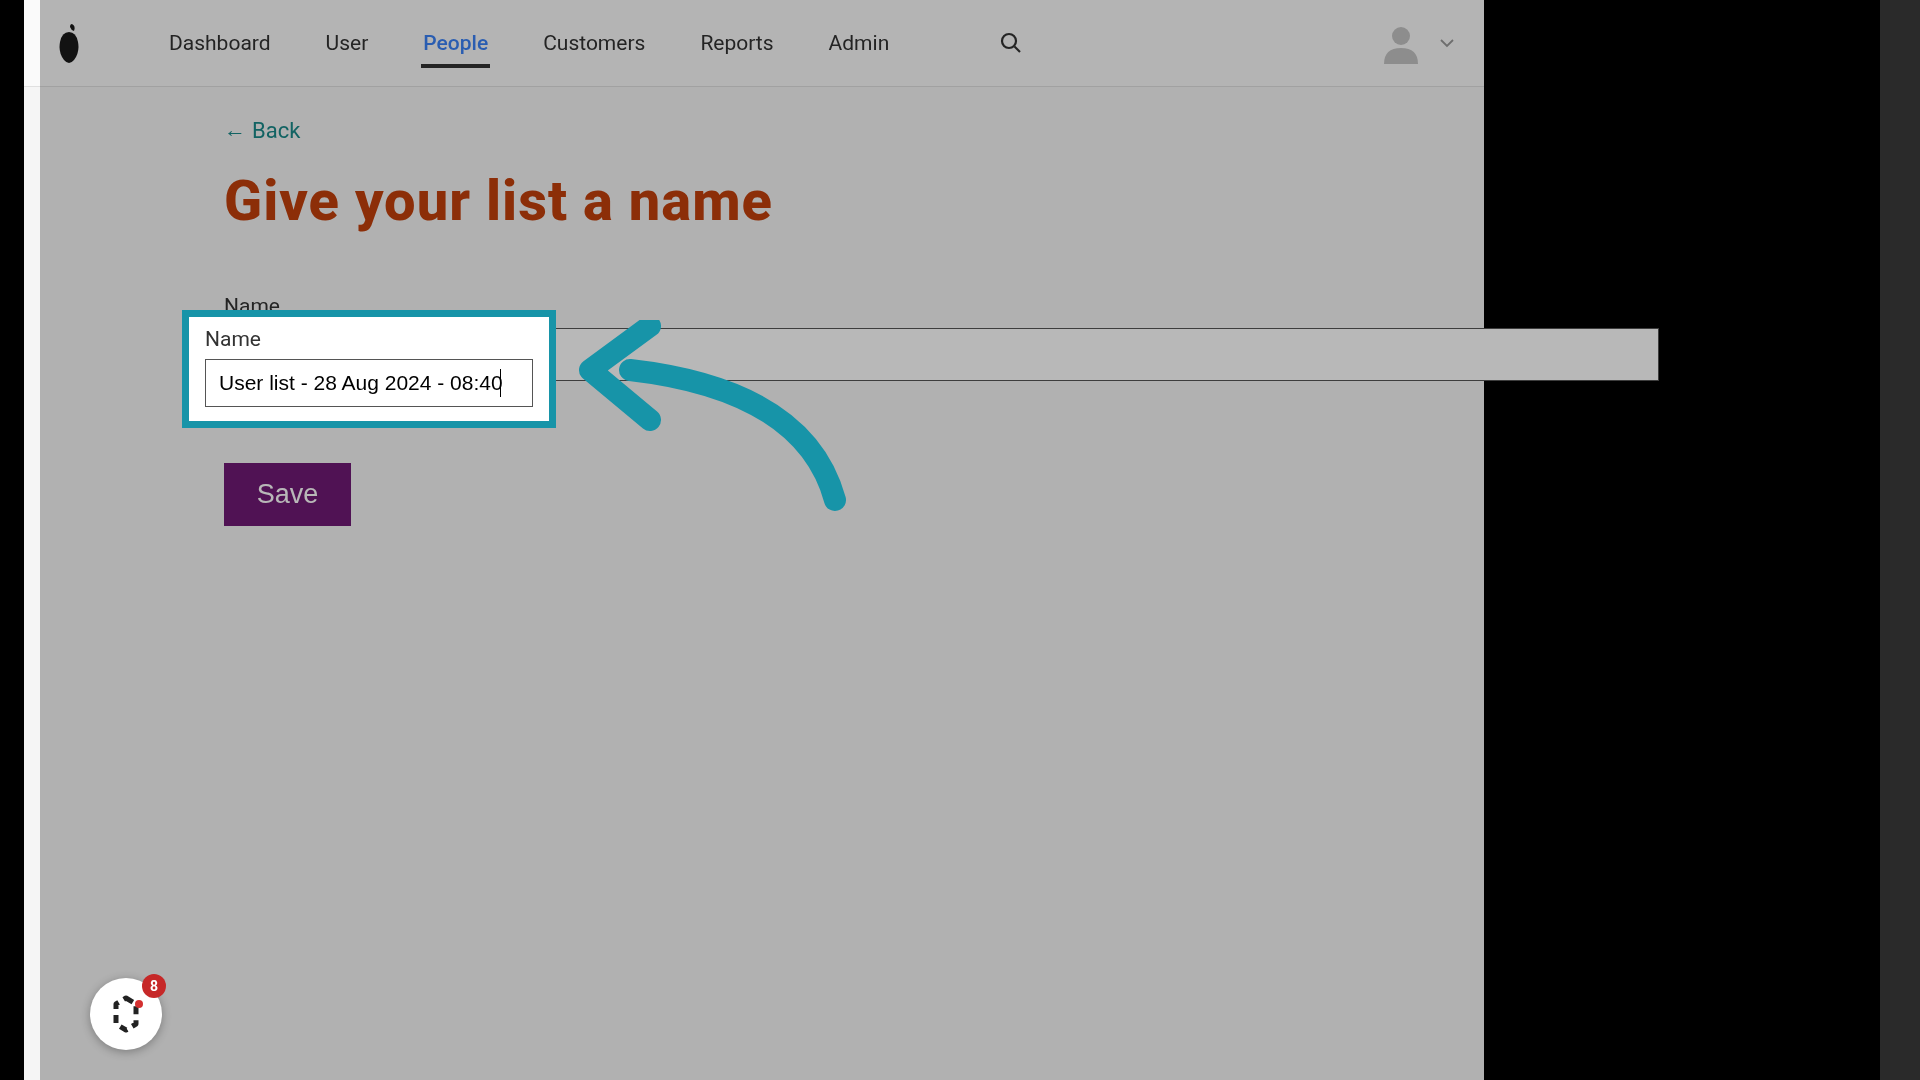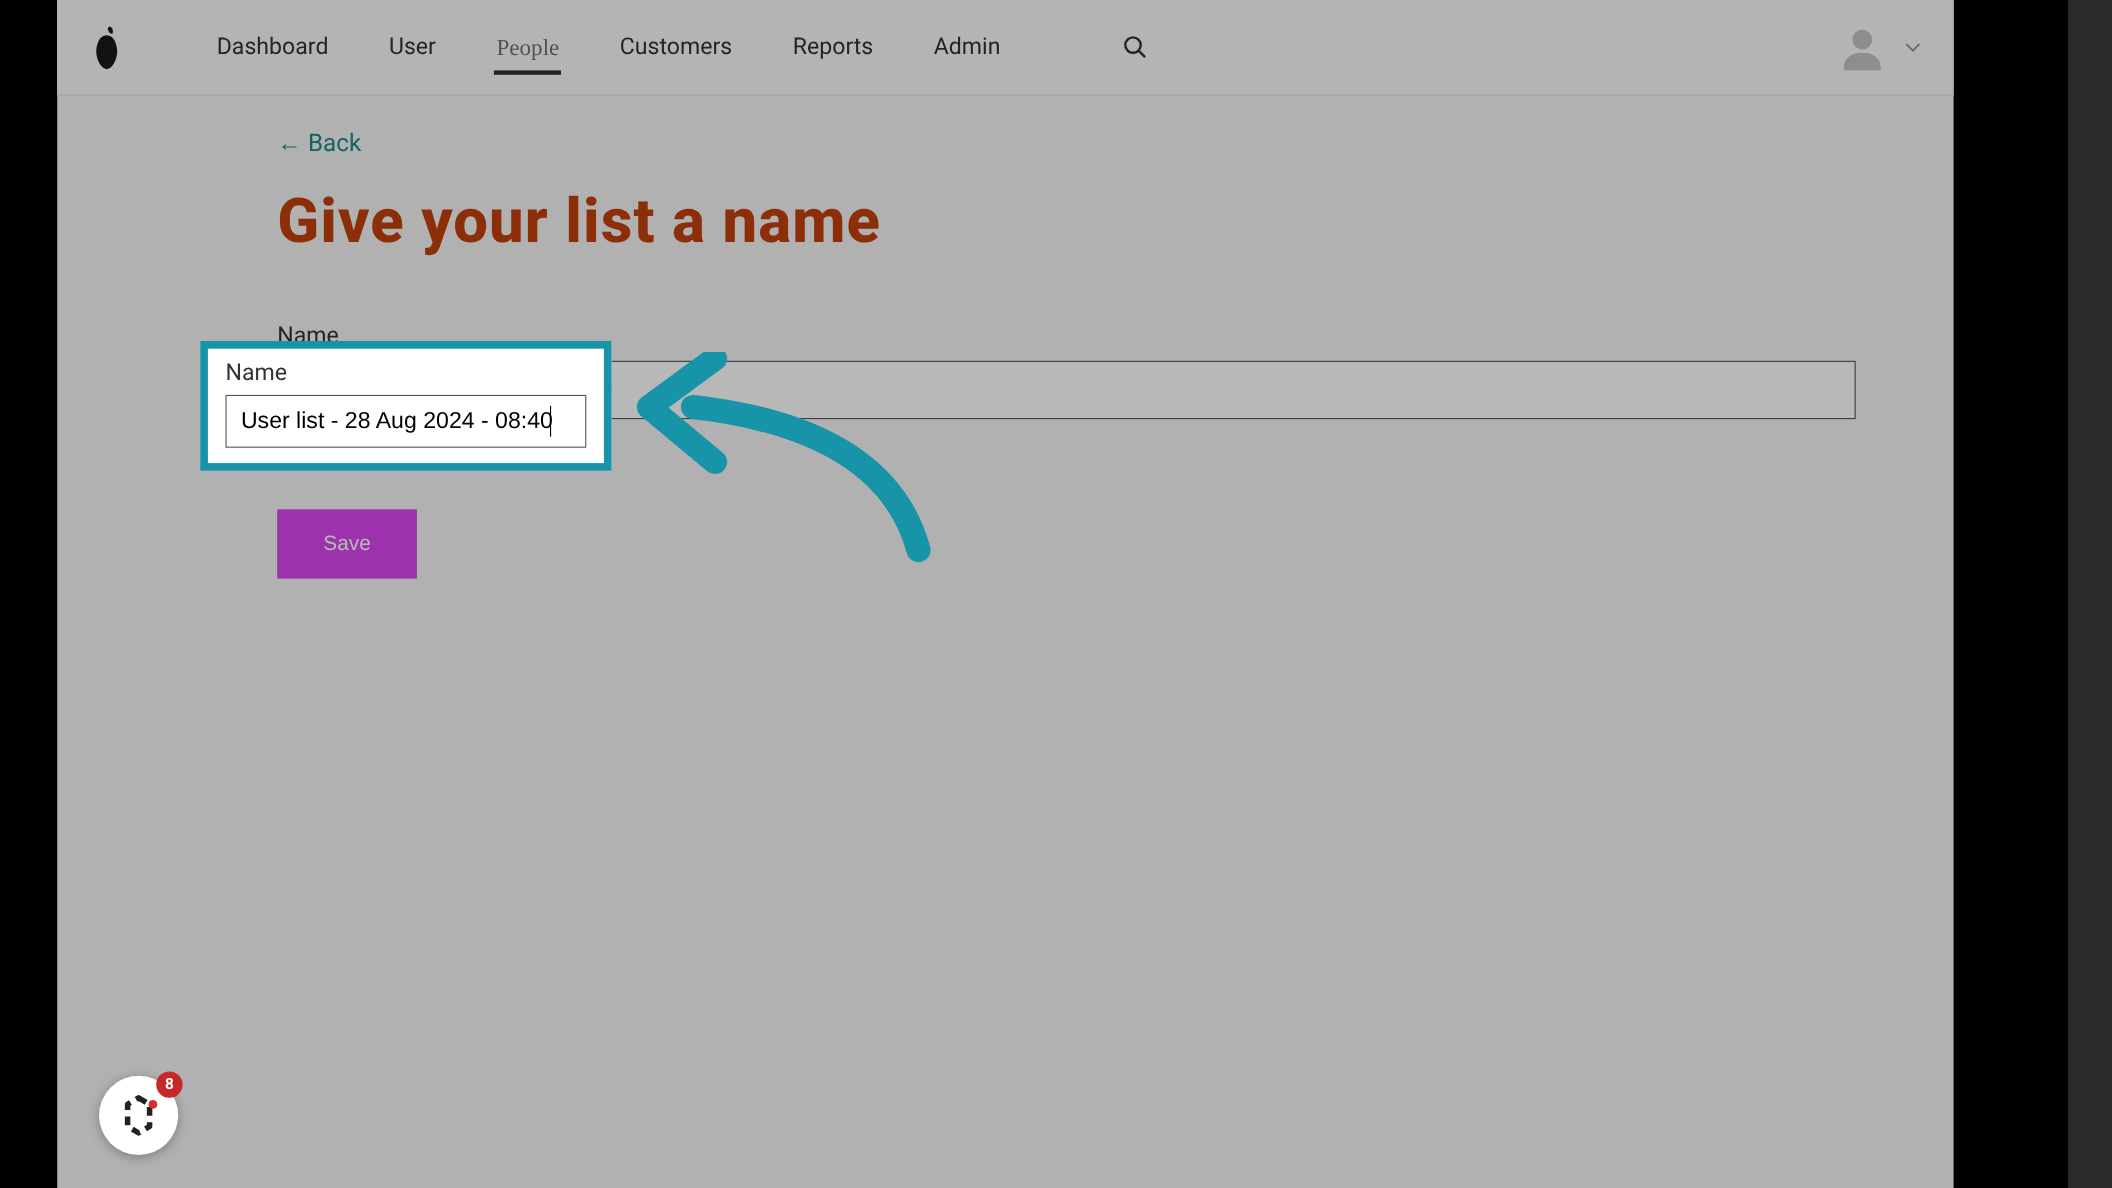--- a/index.html
+++ b/index.html
@@ -12,23 +12,23 @@
       font-family: -apple-system, BlinkMacSystemFont, 'Segoe UI', Roboto, sans-serif;
       background: #000;
       width: 1920px;
       height: 1080px;
       position: relative;
       overflow: hidden;
     }
     
     .viewport {
       position: absolute;
-      left: 52px;
+      left: 24px;
       top: 0;
-      width: 1724px;
+      width: 1460px;
       height: 1080px;
       background: #f5f5f5;
     }
     
     .overlay {
       position: absolute;
       left: 40px;
       top: 0;
       width: 1840px;
       height: 1080px;
@@ -64,23 +64,22 @@
       font-size: 21px;
       color: #333;
       cursor: pointer;
       height: 100%;
       display: flex;
       align-items: center;
       position: relative;
     }
     
     .nav-item.active {
-      color: #737373;
+      color: #3b82f6;
       font-weight: 500;
-      font-family: Liberation Serif, serif;
     }
     
     .nav-item.active::after {
       content: "";
       position: absolute;
       bottom: 18px;
       left: -2px;
       right: -2px;
       height: 4px;
       background: #333;
@@ -168,24 +167,24 @@
     
     .checkbox-label {
       font-size: 21px;
       color: #333;
     }
     
     .save-btn {
       margin-top: 44px;
       width: 127px;
       height: 63px;
-      background: #d946ef;
+      background: #701a75;
       color: #fff;
       border: none;
-      font-size: 19px;
+      font-size: 27px;
       cursor: pointer;
     }
     
     .highlight-box {
       position: absolute;
       left: 182px;
       top: 310px;
       width: 374px;
       height: 118px;
       border: 7px solid #1794a8;

